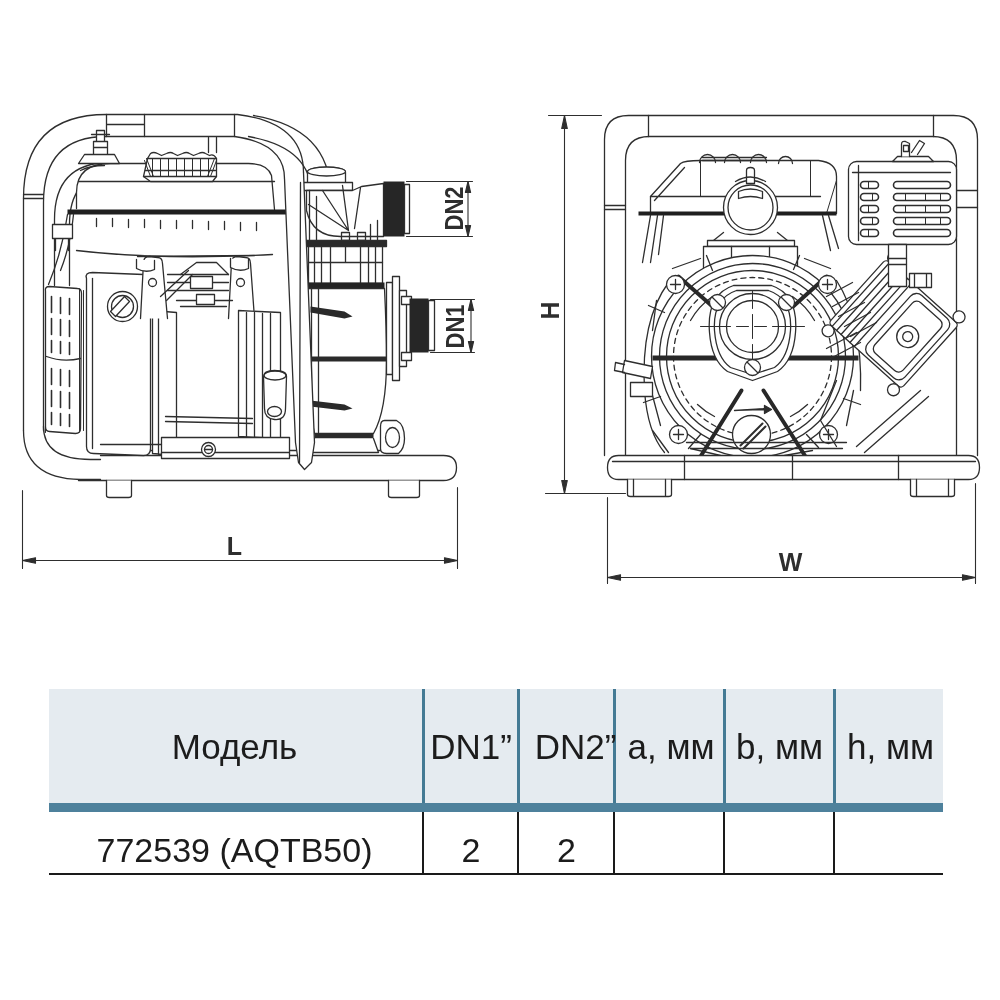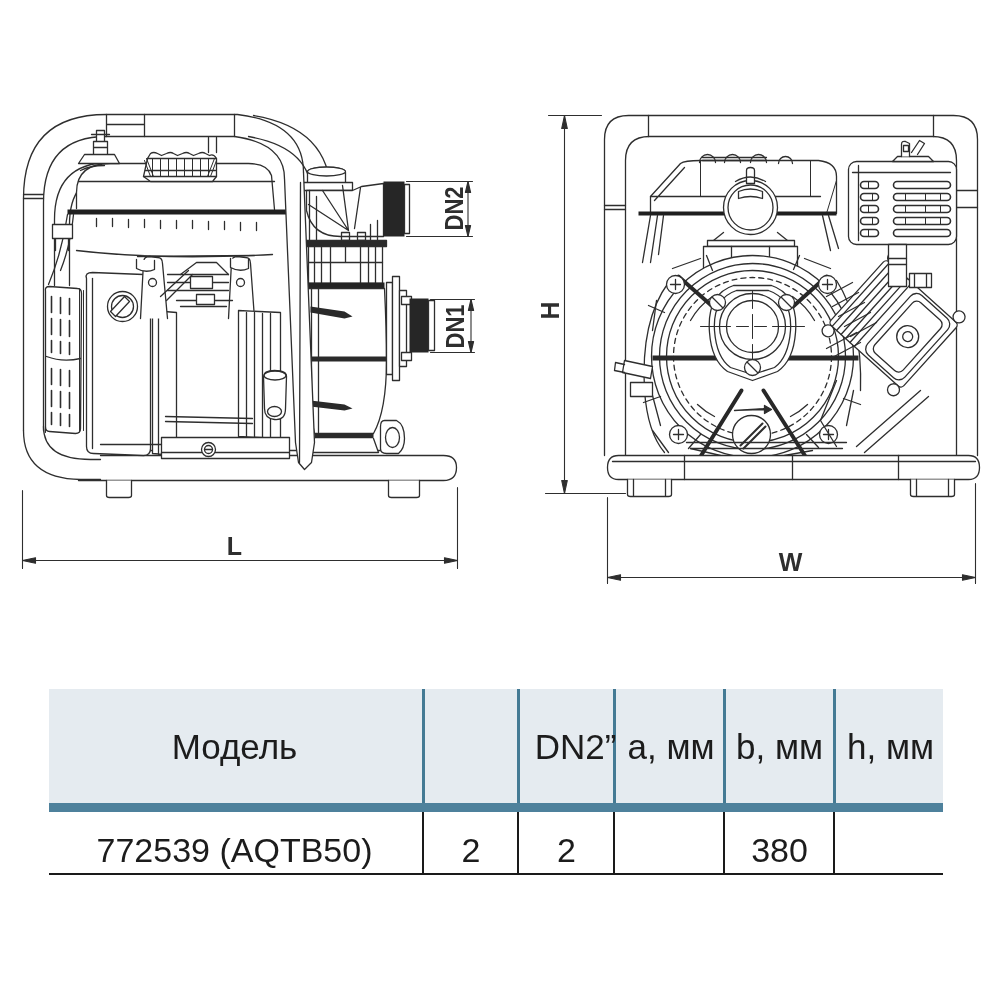--- a/index.html
+++ b/index.html
@@ -321,21 +321,21 @@
   <div class="hsep" style="left:564px"></div>
   <div class="hsep" style="left:674px"></div>
   <div class="hsep" style="left:784px"></div>
   <div class="dsep" style="left:373px"></div>
   <div class="dsep" style="left:468px"></div>
   <div class="dsep" style="left:564px"></div>
   <div class="dsep" style="left:674px"></div>
   <div class="dsep" style="left:784px"></div>
   <div class="bot"></div>
   <div class="hc" style="left:0;width:371px">Модель</div>
+  <div class="hc" style="left:376px;width:92px">DN1”</div>
   <div class="hc" style="left:471px;width:111px">DN2”</div>
   <div class="hc" style="left:567px;width:110px">a, мм</div>
   <div class="hc" style="left:677px;width:107px">b, мм</div>
   <div class="hc" style="left:784px;width:115px">h, мм</div>
   <div class="dc" style="left:0;width:371px">772539 (AQTB50)</div>
   <div class="dc" style="left:376px;width:92px">2</div>
   <div class="dc" style="left:471px;width:93px">2</div>
-  <div class="dc" style="left:677px;width:107px">380</div>
 </div>
 
 </body></html>

